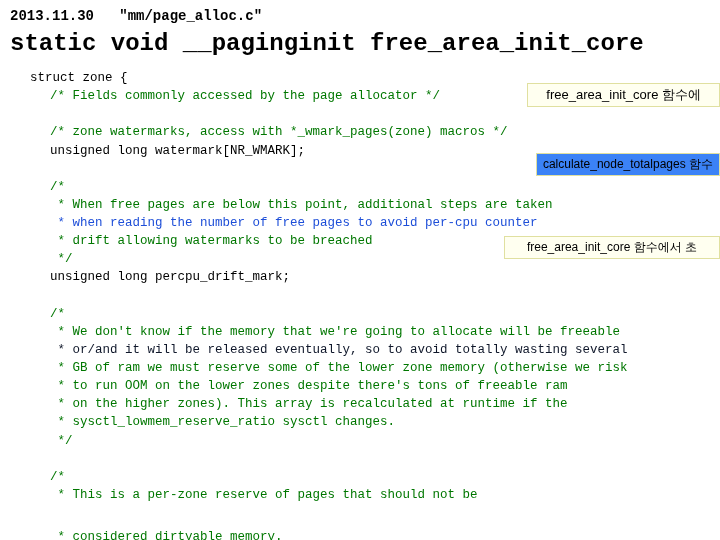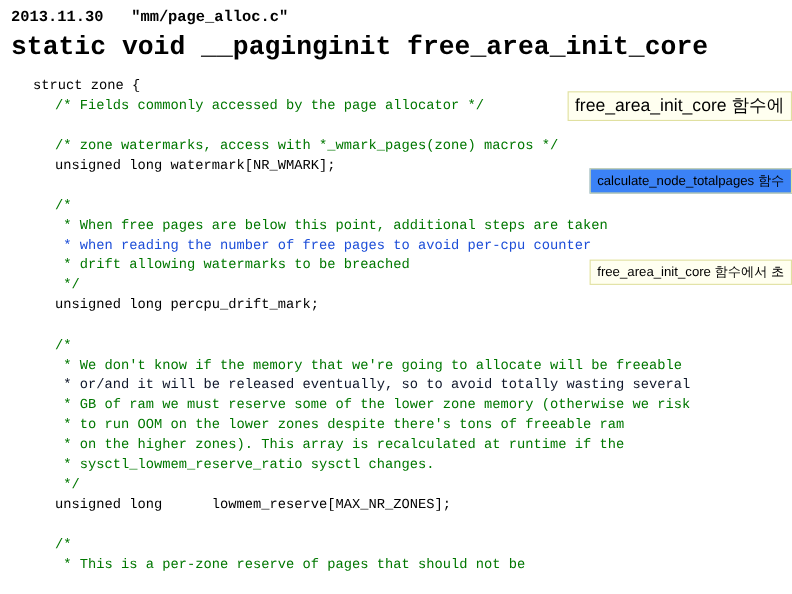--- a/index.html
+++ b/index.html
@@ -104,33 +104,32 @@
         <span class="code-line" style="padding-left: 40px;">unsigned long percpu_drift_mark;</span>
         <span class="code-line">&nbsp;</span>
         <span class="code-line" style="color: rgb(0, 119, 0); padding-left: 40px;">/*</span>
         <span class="code-line" style="color: rgb(0, 119, 0); padding-left: 40px;"> * We don't know if the memory that we're going to allocate will be freeable</span>
         <span class="code-line" style="color: #0f172a; padding-left: 40px;"> * or/and it will be released eventually, so to avoid totally wasting several</span>
         <span class="code-line" style="color: rgb(0, 119, 0); padding-left: 40px;"> * GB of ram we must reserve some of the lower zone memory (otherwise we risk</span>
         <span class="code-line" style="color: rgb(0, 119, 0); padding-left: 40px;"> * to run OOM on the lower zones despite there's tons of freeable ram</span>
         <span class="code-line" style="color: rgb(0, 119, 0); padding-left: 40px;"> * on the higher zones). This array is recalculated at runtime if the</span>
         <span class="code-line" style="color: rgb(0, 119, 0); padding-left: 40px;"> * sysctl_lowmem_reserve_ratio sysctl changes.</span>
         <span class="code-line" style="color: rgb(0, 119, 0); padding-left: 40px;"> */</span>
-        <span class="code-line" style="padding-left: 40px;">unsigned long      lowmem_reserve[MAX_NR_ZONES];</span>
         <span class="code-line">&nbsp;</span>
         <span class="code-line" style="color: rgb(0, 119, 0); padding-left: 40px;">/*</span>
         <span class="code-line" style="color: rgb(0, 119, 0); padding-left: 40px;"> * This is a per-zone reserve of pages that should not be</span>
         <span class="code-line" style="color: rgb(0, 119, 0); padding-left: 40px; margin-top: 24px;"> * considered dirtyable memory.</span>
         <span class="code-line" style="color: rgb(0, 119, 0); padding-left: 40px;"> */</span>
       </div>
 
-    <div class="annotation annotation-1" style="position: absolute; right: 0; top: 18px; background: #fffff0; border: 1px solid #e0e0a0; padding: 2px 6px; font-size: 16px; font-family: 'Malgun Gothic', sans-serif;">
+    <div class="annotation annotation-1" style="position: absolute; right: 0; top: 18px; background: #fffff0; border: 1px solid #e0e0a0; padding: 2px 18px; font-size: 13px; font-family: 'Malgun Gothic', sans-serif;">
       <span>free_area_init_core 함수에</span>
     </div>
 
     <div class="annotation annotation-2" style="position: absolute; right: 0; top: 88px; background: #3b82f6; border: 1px solid #e0e0a0; padding: 2px 6px; font-size: 12px; font-family: 'Malgun Gothic', sans-serif;">
       <span>calculate_node_totalpages 함수</span>
     </div>
 
-    <div class="annotation annotation-3" style="position: absolute; right: 0; top: 171px; background: #fffff0; border: 1px solid #e0e0a0; padding: 2px 6px; font-size: 12px; font-family: 'Malgun Gothic', sans-serif;">
+    <div class="annotation annotation-3" style="position: absolute; right: 0; top: 171px; background: #fffff0; border: 1px solid #e0e0a0; padding: 2px 22px; font-size: 12px; font-family: 'Malgun Gothic', sans-serif;">
       <span>free_area_init_core 함수에서 초</span>
     </div>
   </div>
 </div>
 
 </body></html>

